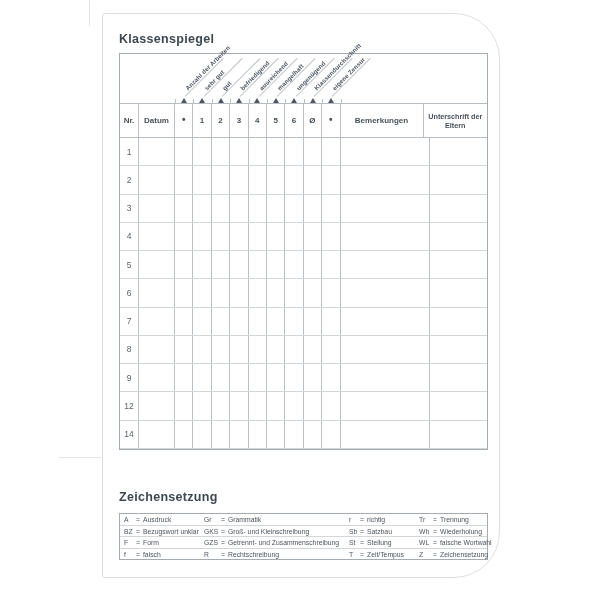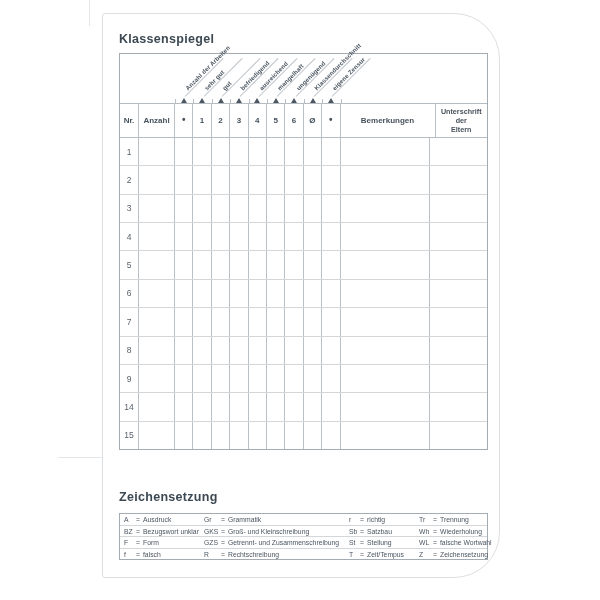--- a/index.html
+++ b/index.html
@@ -117,31 +117,31 @@
             <span>Klassendurchschnitt</span>
           </div>
           <div class="tri" style="left: 207.9px; bottom: 0.5px;"></div>
           <div class="dline" style="left: 212.4px; top: 42px;"></div>
           <div class="dlabel" style="left: 210.4px; top: 43px;">
             <span>eigene Zensur</span>
           </div>
         </div>
       <div class="hrow" id="hrow">
           <div class="hcell" style="width: 19px;">Nr.</div>
-          <div class="hcell" style="width: 36px;">Anzahl</div>
+          <div class="hcell" style="width: 36px;">Datum</div>
           <div class="hcell bullet" style="width: 18.4px;">•</div>
           <div class="hcell" style="width: 18.4px;">1</div>
           <div class="hcell" style="width: 18.4px;">2</div>
           <div class="hcell" style="width: 18.4px;">3</div>
           <div class="hcell" style="width: 18.4px;">4</div>
           <div class="hcell" style="width: 18.4px;">5</div>
           <div class="hcell" style="width: 18.4px;">6</div>
           <div class="hcell" style="width: 18.4px;">Ø</div>
           <div class="hcell bullet" style="width: 18.4px;">•</div>
-          <div class="hcell" style="width: 95px;">Bemerkungen</div>
+          <div class="hcell" style="width: 83px;">Bemerkungen</div>
           <div class="hcell last" style="flex: 1 1 0%;">Unterschrift der
 Eltern</div>
         </div>
       <div class="tbody" id="tbody">
           <div class="brow">
             <div class="cell ncell" style="width: 19px;">1</div>
             <div class="cell" style="width: 36px;"></div>
             <div class="cell" style="width: 18.4px;"></div>
             <div class="cell" style="width: 18.4px;"></div>
             <div class="cell" style="width: 18.4px;"></div>
@@ -268,36 +268,36 @@
             <div class="cell" style="width: 18.4px;"></div>
             <div class="cell" style="width: 18.4px;"></div>
             <div class="cell" style="width: 18.4px;"></div>
             <div class="cell" style="width: 18.4px;"></div>
             <div class="cell" style="width: 18.4px;"></div>
             <div class="cell" style="width: 18.4px;"></div>
             <div class="cell" style="width: 89px;"></div>
             <div class="cell last" style="flex: 1 1 0%;"></div>
           </div>
           <div class="brow">
+            <div class="cell ncell" style="width: 19px;">12</div>
+            <div class="cell" style="width: 36px;"></div>
+            <div class="cell" style="width: 18.4px;"></div>
+            <div class="cell" style="width: 18.4px;"></div>
+            <div class="cell" style="width: 18.4px;"></div>
+            <div class="cell" style="width: 18.4px;"></div>
+            <div class="cell" style="width: 18.4px;"></div>
+            <div class="cell" style="width: 18.4px;"></div>
+            <div class="cell" style="width: 18.4px;"></div>
+            <div class="cell" style="width: 18.4px;"></div>
+            <div class="cell" style="width: 18.4px;"></div>
+            <div class="cell" style="width: 89px;"></div>
+            <div class="cell last" style="flex: 1 1 0%;"></div>
+          </div>
+          <div class="brow">
             <div class="cell ncell" style="width: 19px;">14</div>
-            <div class="cell" style="width: 36px;"></div>
-            <div class="cell" style="width: 18.4px;"></div>
-            <div class="cell" style="width: 18.4px;"></div>
-            <div class="cell" style="width: 18.4px;"></div>
-            <div class="cell" style="width: 18.4px;"></div>
-            <div class="cell" style="width: 18.4px;"></div>
-            <div class="cell" style="width: 18.4px;"></div>
-            <div class="cell" style="width: 18.4px;"></div>
-            <div class="cell" style="width: 18.4px;"></div>
-            <div class="cell" style="width: 18.4px;"></div>
-            <div class="cell" style="width: 89px;"></div>
-            <div class="cell last" style="flex: 1 1 0%;"></div>
-          </div>
-          <div class="brow last">
-            <div class="cell ncell" style="width: 19px;">15</div>
             <div class="cell" style="width: 36px;"></div>
             <div class="cell" style="width: 18.4px;"></div>
             <div class="cell" style="width: 18.4px;"></div>
             <div class="cell" style="width: 18.4px;"></div>
             <div class="cell" style="width: 18.4px;"></div>
             <div class="cell" style="width: 18.4px;"></div>
             <div class="cell" style="width: 18.4px;"></div>
             <div class="cell" style="width: 18.4px;"></div>
             <div class="cell" style="width: 18.4px;"></div>
             <div class="cell" style="width: 18.4px;"></div>

